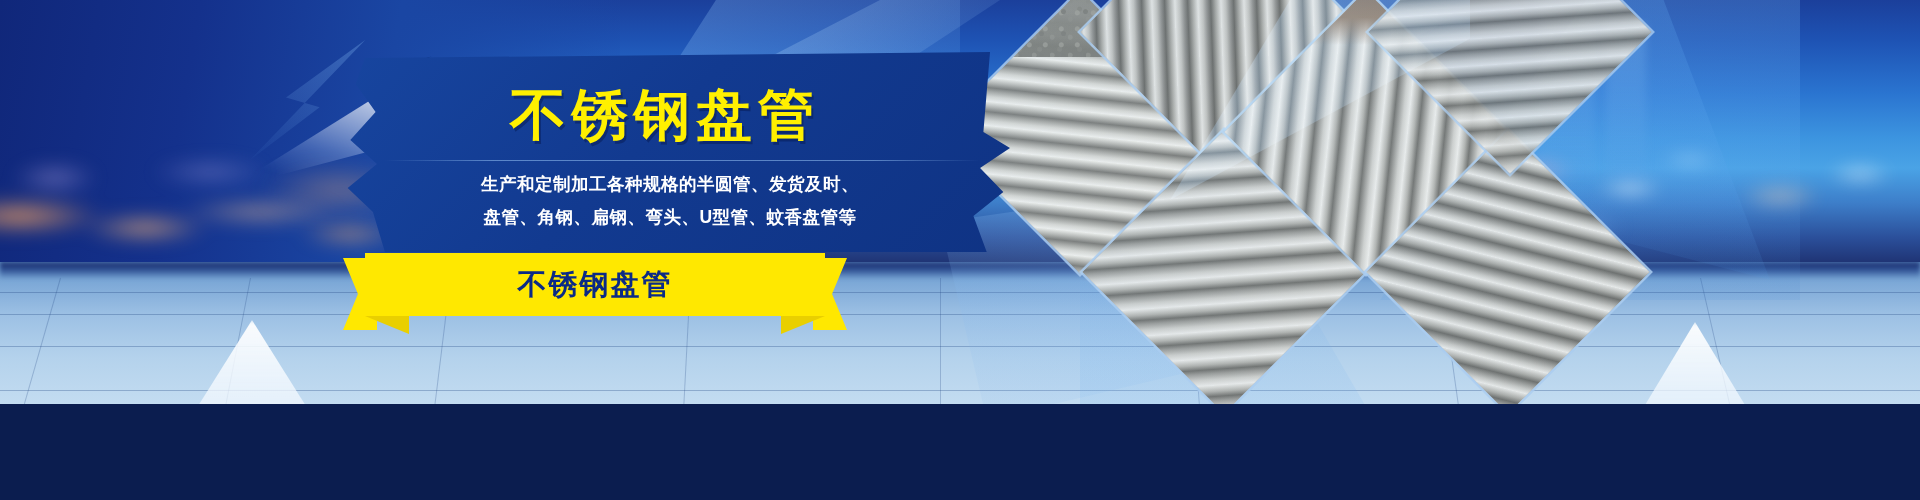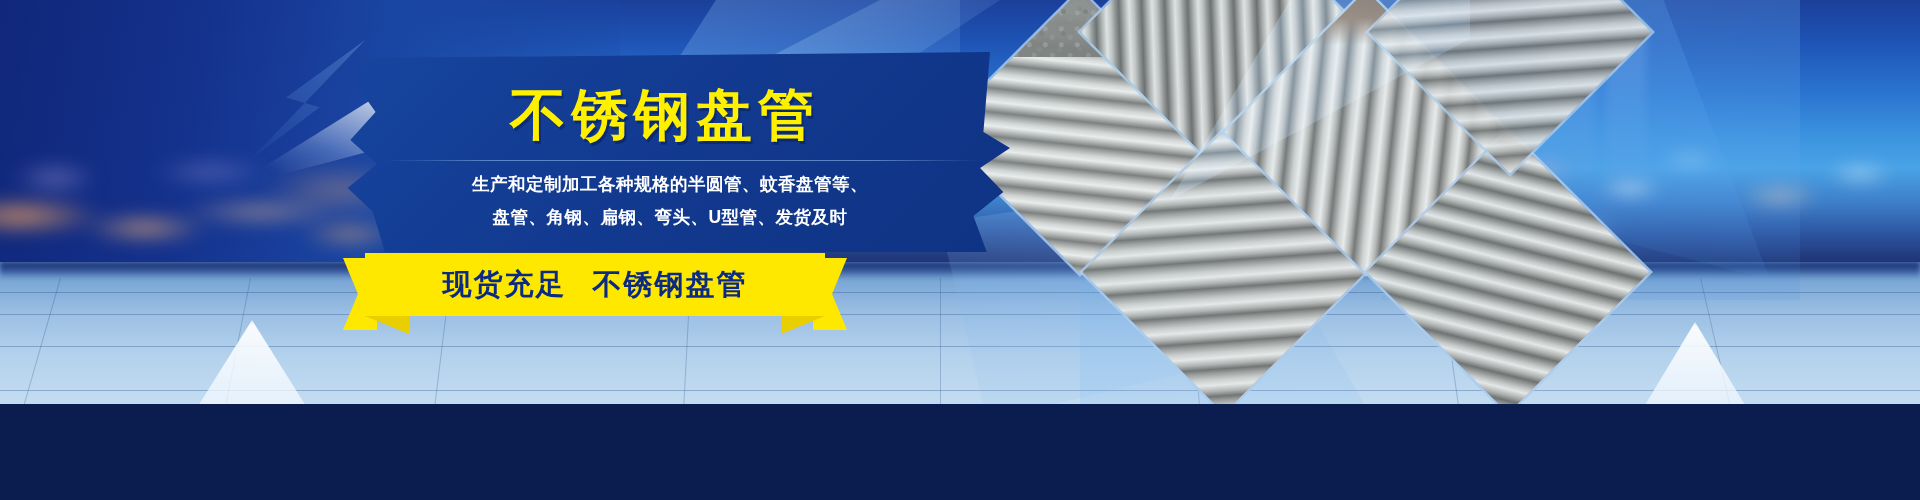--- a/index.html
+++ b/index.html
@@ -356,27 +356,26 @@
 
   <div class="ribbon-tail"></div>
   <div class="ribbon-card"></div>
   <div class="ribbon-inner-line"></div>
 
   <div class="title-wrap">
     <div class="main-title">不锈钢盘管</div>
   </div>
 
   <div class="subtitle">
-    <div>生产和定制加工各种规格的半圆管、蚊香盘管等、</div>
-    <div>盘管、角钢、扁钢、弯头、U型管、发货及时</div>
+    <div>生产和定制加工各种规格的半圆管、发货及时、</div>
+    <div>盘管、角钢、扁钢、弯头、U型管、蚊香盘管等</div>
   </div>
 
   <div class="slogan-left-notch"></div>
   <div class="slogan-right-notch"></div>
   <div class="slogan-fold-l"></div>
   <div class="slogan-fold-r"></div>
   <div class="slogan-ribbon"></div>
   <div class="slogan-text">
-    <span>现货充足</span>
     <span>不锈钢盘管</span>
   </div>
 
 </div>
 
 </body></html>

